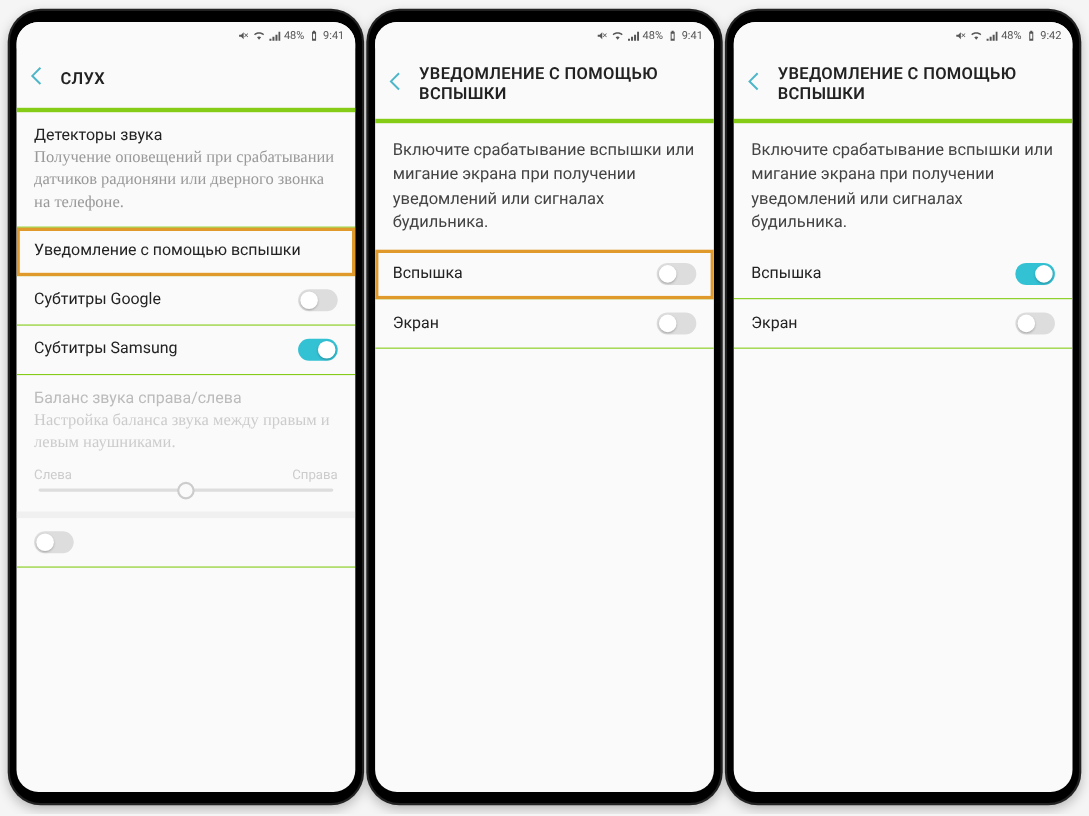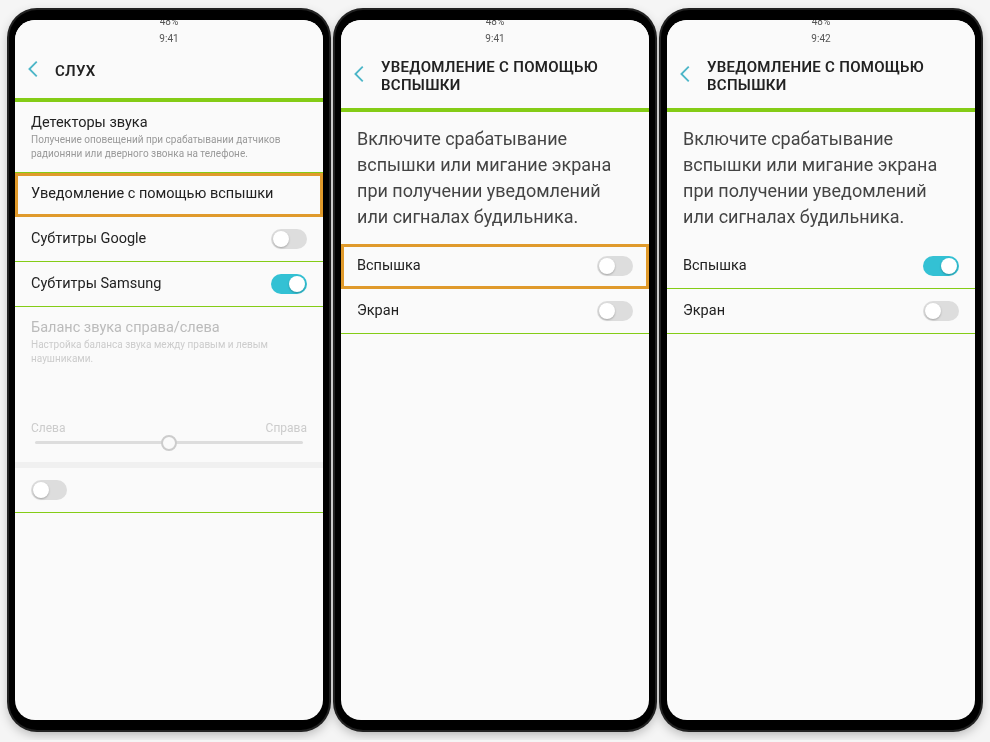--- a/index.html
+++ b/index.html
@@ -33,63 +33,63 @@
   .statusbar {
     height: 24px;
     display: flex;
     justify-content: flex-end;
     align-items: center;
     padding: 0 10px;
     font-size: 10px;
     color: #555;
     gap: 3px;
     background: #fafafa;
-    flex-direction: column;
   }
   .statusbar svg { width: 11px; height: 11px; fill: #555; }
   .header {
     display: flex;
     align-items: center;
     padding: 14px 12px 14px 8px;
     gap: 10px;
     border-bottom: 4px solid #84cc16;
   }
   .header .back { color: #4db6c8; flex-shrink: 0; }
   .header .back svg { width: 22px; height: 22px; stroke: #4db6c8; fill: none; stroke-width: 2; }
   .header .title {
     font-size: 15px;
     font-weight: 600;
     color: #222;
     letter-spacing: 0.3px;
   }
   .content { flex: 1; overflow-y: auto; }
   .desc-block {
     padding: 14px 16px;
-    font-size: 18px;
+    font-size: 15px;
     color: #444;
     line-height: 1.45;
   }
   .item {
     padding: 12px 16px;
     border-bottom: 1px solid #84cc16;
     display: flex;
     align-items: center;
     gap: 10px;
   }
   .item.no-border { border-bottom: none; }
   .item-body { flex: 1; min-width: 0; }
   .item-title {
     font-size: 14.5px;
     color: #222;
     margin-bottom: 2px;
   }
   .item-sub {
-    font-size: 10px;
+    font-size: 15px;
     color: #999;
     line-height: 1.35;
+    font-family: Liberation Serif, serif;
   }
   .item-title.disabled { color: #bbb; }
   .item-sub.disabled { color: #ccc; }
   .highlight {
     outline: 3px solid #e09a2b;
     outline-offset: -3px;
   }
   .toggle {
     width: 36px;
     height: 20px;
@@ -106,21 +106,20 @@
     top: 2px;
     background: #fff;
     box-shadow: 0 1px 2px rgba(0,0,0,0.25);
   }
   .toggle.off { background: #ddd; }
   .toggle.off::after { left: 2px; }
   .toggle.on { background: #33c1d4; }
   .toggle.on::after { right: 2px; }
   .slider-row {
     padding: 0 16px 10px 16px;
-    margin-top: 44px;
   }
   .slider-labels {
     display: flex;
     justify-content: space-between;
     font-size: 12px;
     color: #ccc;
     margin-bottom: 6px;
   }
   .slider-track {
     height: 3px;

